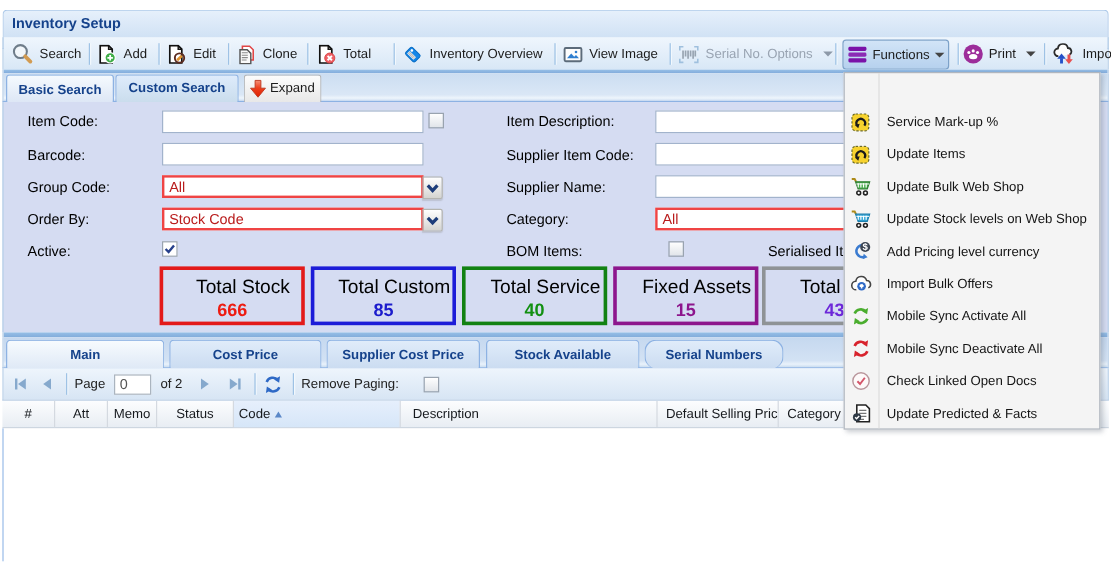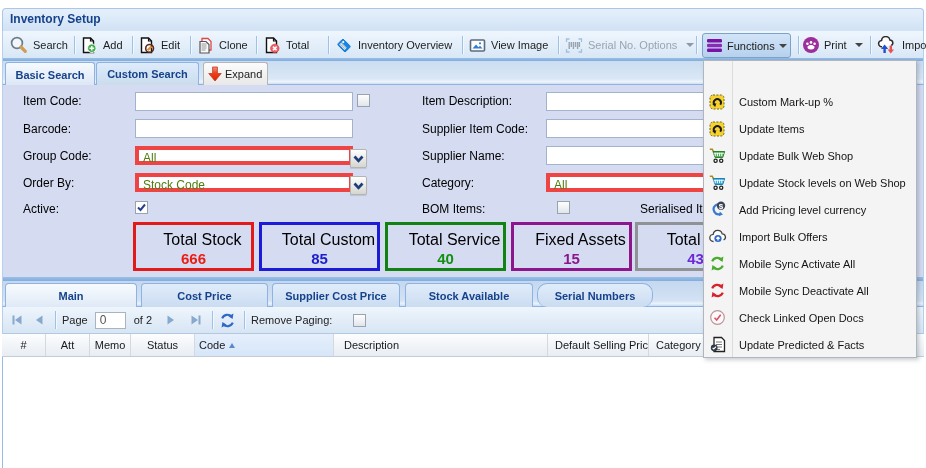--- a/index.html
+++ b/index.html
@@ -38,21 +38,21 @@
   display:flex; align-items:center; justify-content:center; }
 #tabBasic { left:2px; width:90px; background:linear-gradient(#f5fafe,#dce6f5); height:24px; }
 #tabCustom { left:93px; width:103px; background:linear-gradient(#deebfb,#cadded); }
 #tabExpand { left:200px; width:65px; justify-content:flex-start; padding-left:4px; background:linear-gradient(#fcfcfc,#e8e8e8); border-color:#b5b5b5; color:#1c1c1c; font-weight:normal; gap:3px; }
 
 
 #form { left:2px; top:85px; width:922px; height:192px; background:#d5dcf2;
   border-left:1px solid #b7cfe8; border-right:1px solid #b7cfe8; }
 .lbl { position:absolute; font-size:12px; color:#000; }
 .inp { position:absolute; height:19px; background:#fff; border:1px solid #a2b3cc; }
-.combo { position:absolute; height:19px; background:#fff; border:4px solid #ef4444; font-size:12px; color:#4d7c0f; line-height:17px; padding-left:4px; }
+.combo { position:absolute; height:19px; background:#fff; border:2px solid #ef4444; font-size:12px; color:#b91c1c; line-height:17px; padding-left:4px; }
 .trig { position:absolute; right:-18px; top:-1px; width:17px; height:19px; box-shadow:0 1px 1px rgba(120,120,120,.25);
   background:linear-gradient(#fefefe 0%,#e8e8e6 55%,#d4d4d0 100%); border:1px solid #b4b4b0; border-radius:0 2px 2px 0; }
 .cb { position:absolute; width:13px; height:13px; background:linear-gradient(#fefefe,#e1e5ea); border:1px solid #99a3af; }
 
 
 .tot { position:absolute; top:137px; width:121px; height:49px; border-width:3px; border-style:solid; text-align:center; }
 .tot .t1 { font-size:16px; color:#000; margin-top:6px;padding-left:18px; }
 .tot .t2 { font-size:15px; font-weight:bold; margin-top:1px; }
 
 
@@ -335,21 +335,21 @@
   </div>
   <div id="gridbody" class="abs"></div>
   <div id="menu" class="abs">
       <div class="strip"></div>
     <div class="mi" style="top:27px;">
         <svg width="16" height="16" viewBox="0 0 16 16">
           <rect x="1" y="1" width="14" height="14" rx="3" fill="#f7d22e" stroke="#6b6b2a" stroke-width="1" stroke-dasharray="2 1.4"></rect>
           <path d="M5.3 10.6 a3.6 3.6 0 1 1 6 0.1" fill="none" stroke="#1a1a1a" stroke-width="1.9"></path>
           <path d="M7.4 9.2 L6.2 12.9 L3.4 10.2 Z" fill="#1a1a1a"></path>
         </svg>
-        <span>Custom Mark-up %</span>
+        <span>Service Mark-up %</span>
       </div>
     <div class="mi" style="top:54px;">
         <svg width="16" height="16" viewBox="0 0 16 16">
           <rect x="1" y="1" width="14" height="14" rx="3" fill="#f7d22e" stroke="#6b6b2a" stroke-width="1" stroke-dasharray="2 1.4"></rect>
           <path d="M5.3 10.6 a3.6 3.6 0 1 1 6 0.1" fill="none" stroke="#1a1a1a" stroke-width="1.9"></path>
           <path d="M7.4 9.2 L6.2 12.9 L3.4 10.2 Z" fill="#1a1a1a"></path>
         </svg>
         <span>Update Items</span>
       </div>
     <div class="mi" style="top:81px;">

